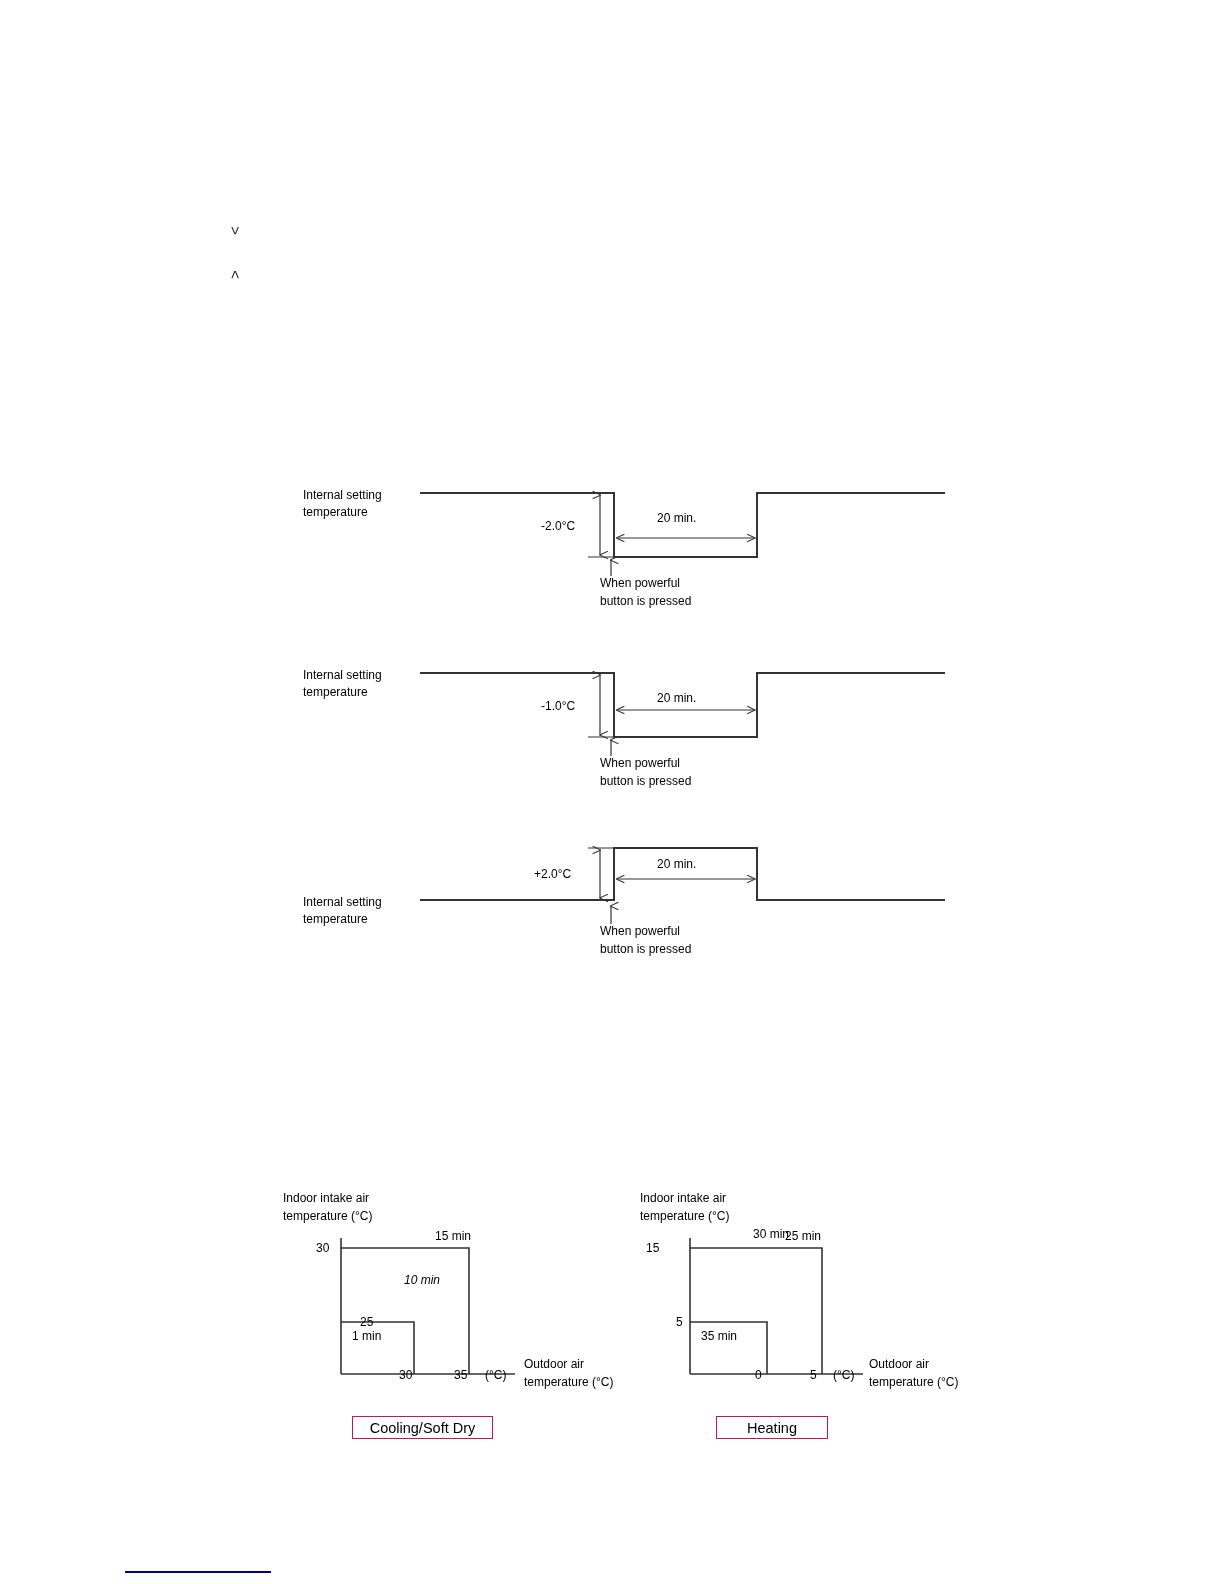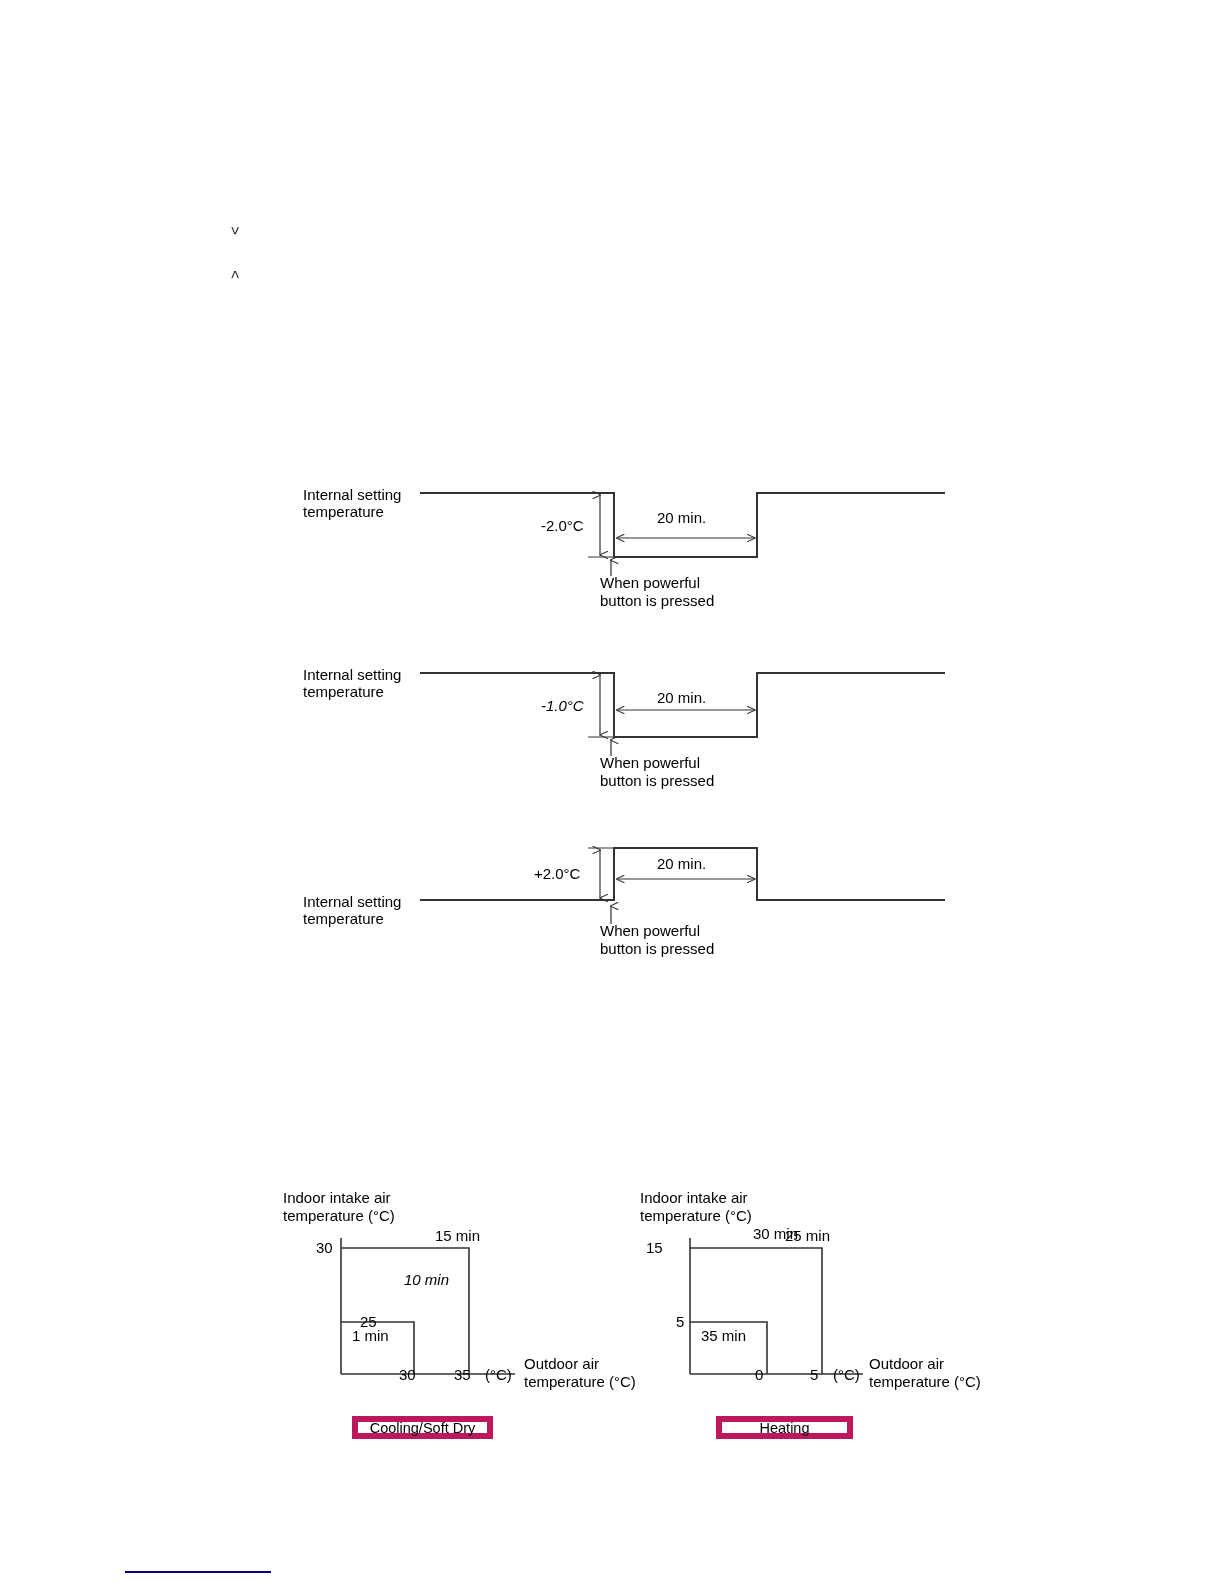--- a/index.html
+++ b/index.html
@@ -25,35 +25,35 @@
     position: absolute;
     left: 0; top: 0;
     width: 1224px;
     height: 1584px;
     pointer-events: none;
   }
   .txt {
     position: absolute;
     white-space: pre;
     font-family: "Liberation Sans", sans-serif;
-    font-size: 15px;
+    font-size: 12px;
     line-height: 18px;
     color: #000000;
   }
   .rot-lt, .rot-gt {
     position: absolute;
     font-family: "Liberation Sans", sans-serif;
     font-size: 15px;
     color: #1a1a1a;
     transform: rotate(-90deg);
     transform-origin: 50% 50%;
   }
   .boxlabel {
     position: absolute;
-    border: 6px solid #be185d;
+    border: 1px solid #be185d;
     background: #ffffff;
     font-family: "Liberation Sans", sans-serif;
     font-size: 14.5px;
     text-align: center;
     color: #000000;
     box-sizing: border-box;
     display: flex;
     align-items: center;
     justify-content: center;
   }
@@ -135,21 +135,21 @@
 
   <span class="txt" style="left:303px; top:486px;">Internal setting</span>
   <span class="txt" style="left:303px; top:503px;">temperature</span>
   <span class="txt" style="left:541px; top:517px;">-2.0°C</span>
   <span class="txt" style="left:657px; top:509px;">20 min.</span>
   <span class="txt" style="left:600px; top:574px;">When powerful</span>
   <span class="txt" style="left:600px; top:592px;">button is pressed</span>
 
   <span class="txt" style="left:303px; top:666px;">Internal setting</span>
   <span class="txt" style="left:303px; top:683px;">temperature</span>
-  <span class="txt" style="left:541px; top:697px;font-style:italic;">-1.0°C</span>
+  <span class="txt" style="left:541px; top:697px;">-1.0°C</span>
   <span class="txt" style="left:657px; top:689px;">20 min.</span>
   <span class="txt" style="left:600px; top:754px;">When powerful</span>
   <span class="txt" style="left:600px; top:772px;">button is pressed</span>
 
   <span class="txt" style="left:303px; top:893px;">Internal setting</span>
   <span class="txt" style="left:303px; top:910px;">temperature</span>
   <span class="txt" style="left:534px; top:865px;">+2.0°C</span>
   <span class="txt" style="left:657px; top:855px;">20 min.</span>
   <span class="txt" style="left:600px; top:922px;">When powerful</span>
   <span class="txt" style="left:600px; top:940px;">button is pressed</span>
@@ -185,19 +185,19 @@
   <span class="txt" style="left:810px; top:1366px;">5</span>
   <span class="txt" style="left:833px; top:1366px;">(°C)</span>
 
   <span class="txt" style="left:785px; top:1227px;text-align:right;">25 min</span>
   <span class="txt" style="left:753px; top:1225px;">30 min</span>
   <span class="txt" style="left:701px; top:1327px;">35 min</span>
 
   <span class="txt" style="left:869px; top:1355px;">Outdoor air</span>
   <span class="txt" style="left:869px; top:1373px;">temperature (°C)</span>
 
-  <div class="boxlabel" style="left:716px; top:1416px; width:137px; height:23px;">
+  <div class="boxlabel" style="left:716px; top:1416px; width:112px; height:23px;">
     <span>Heating</span>
   </div>
 
   <div class="bluerule" style="left:125px; top:1571px; width:146px;"></div>
 
 </div>
 
 </body></html>

